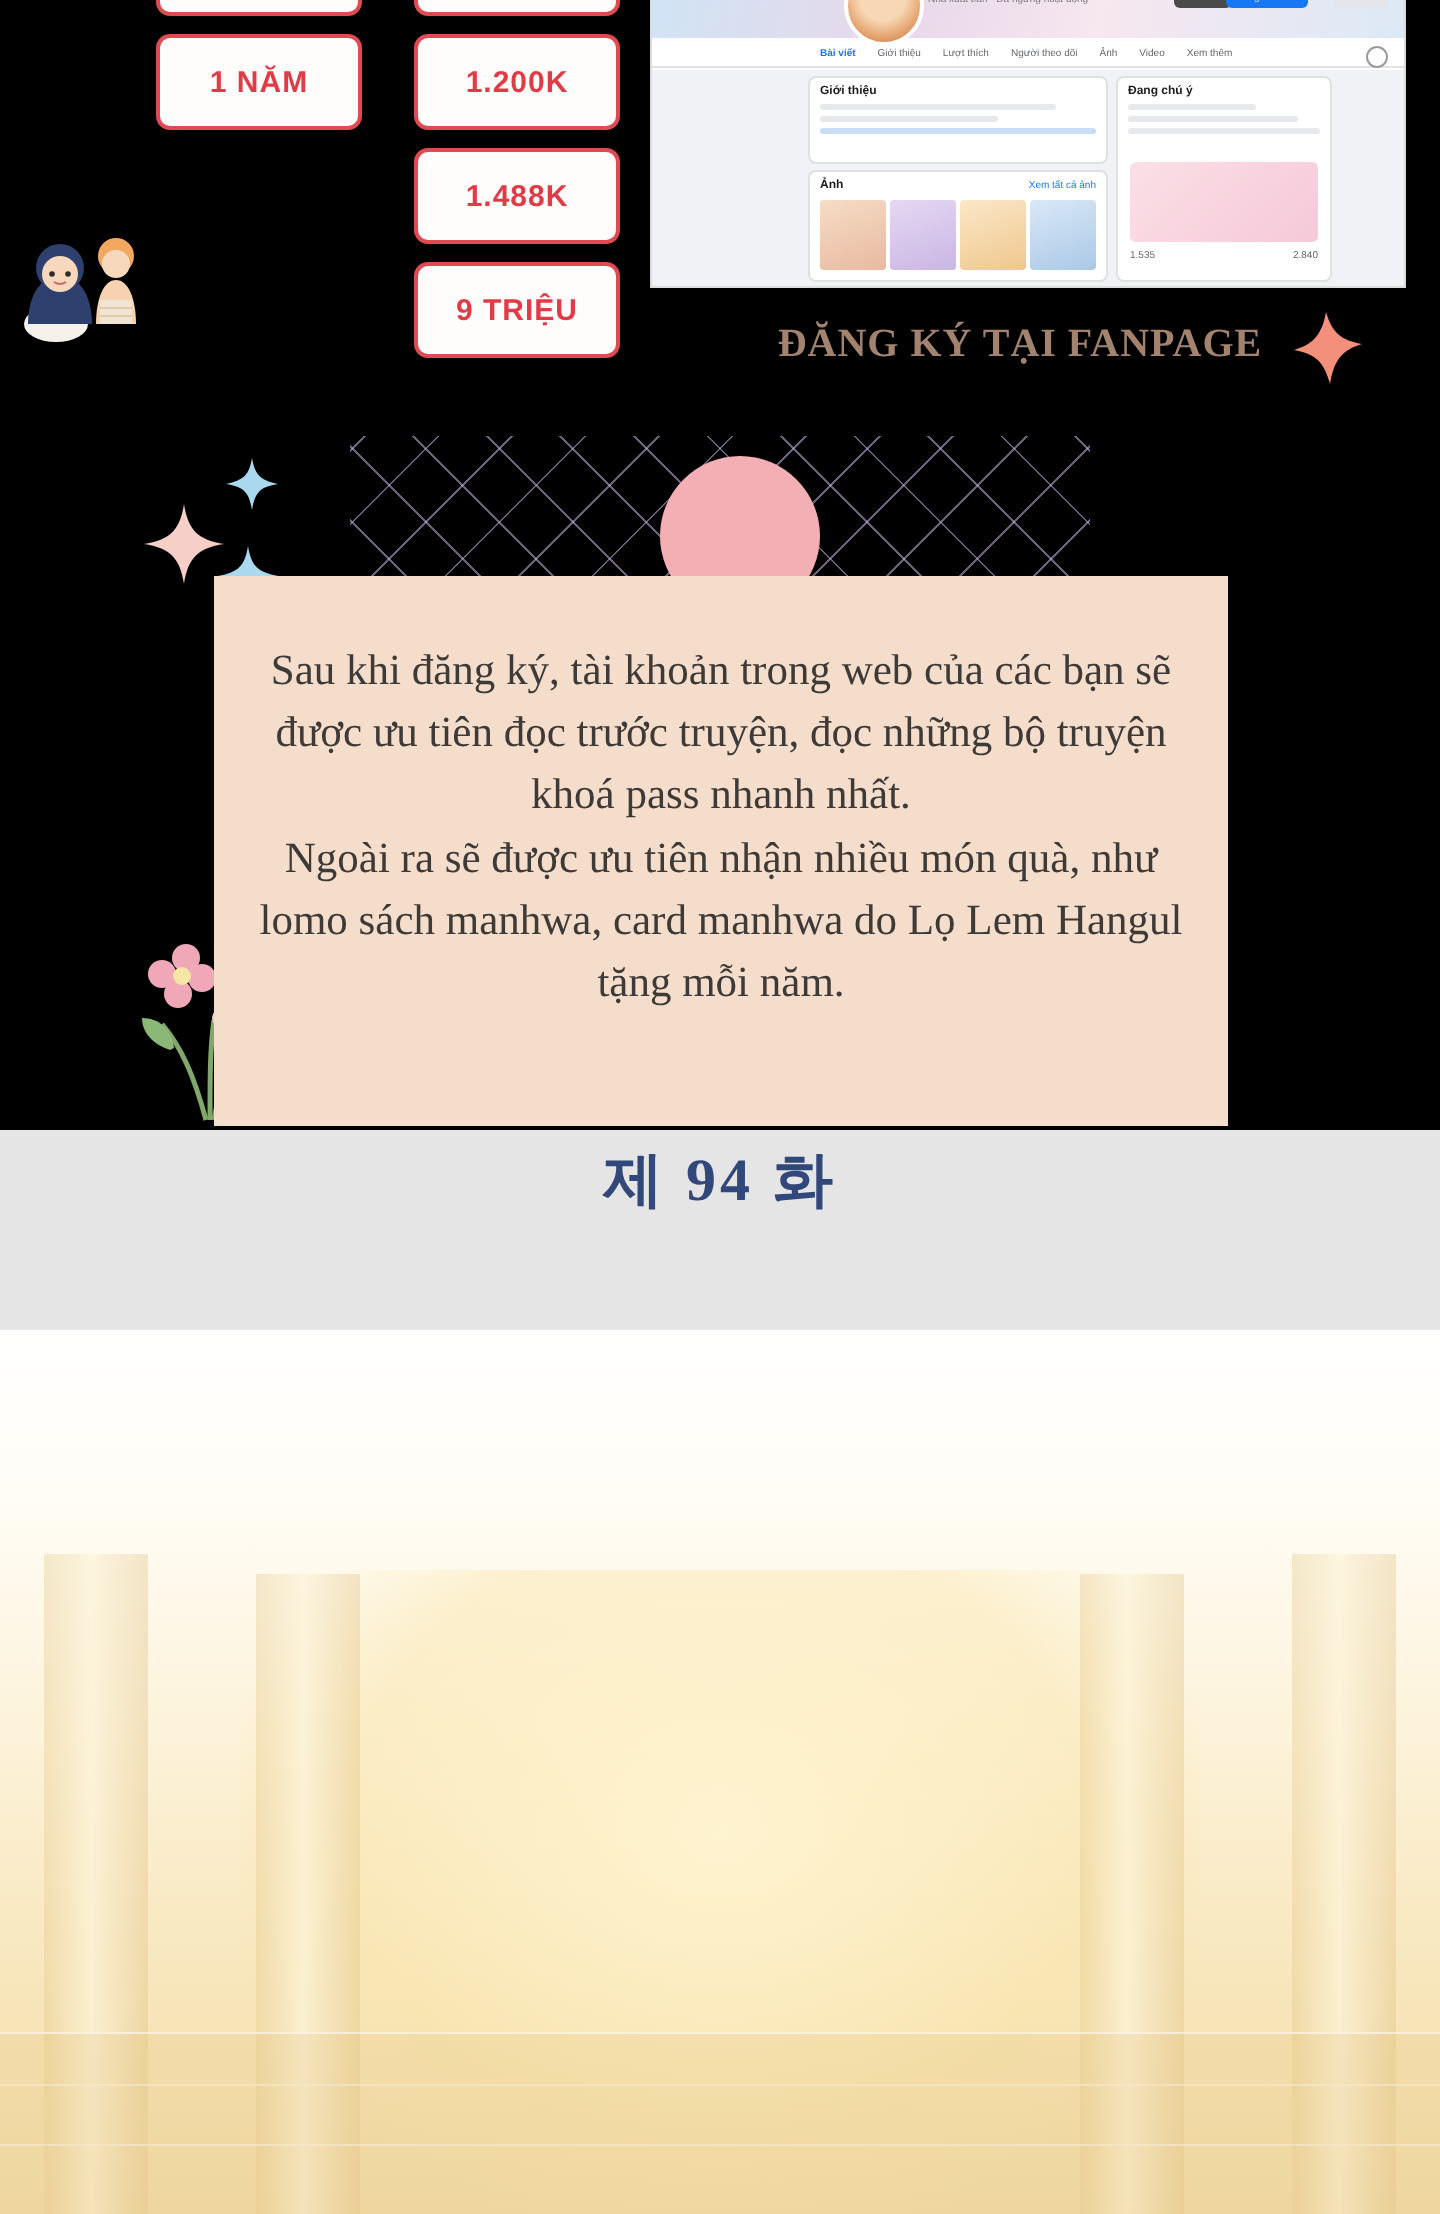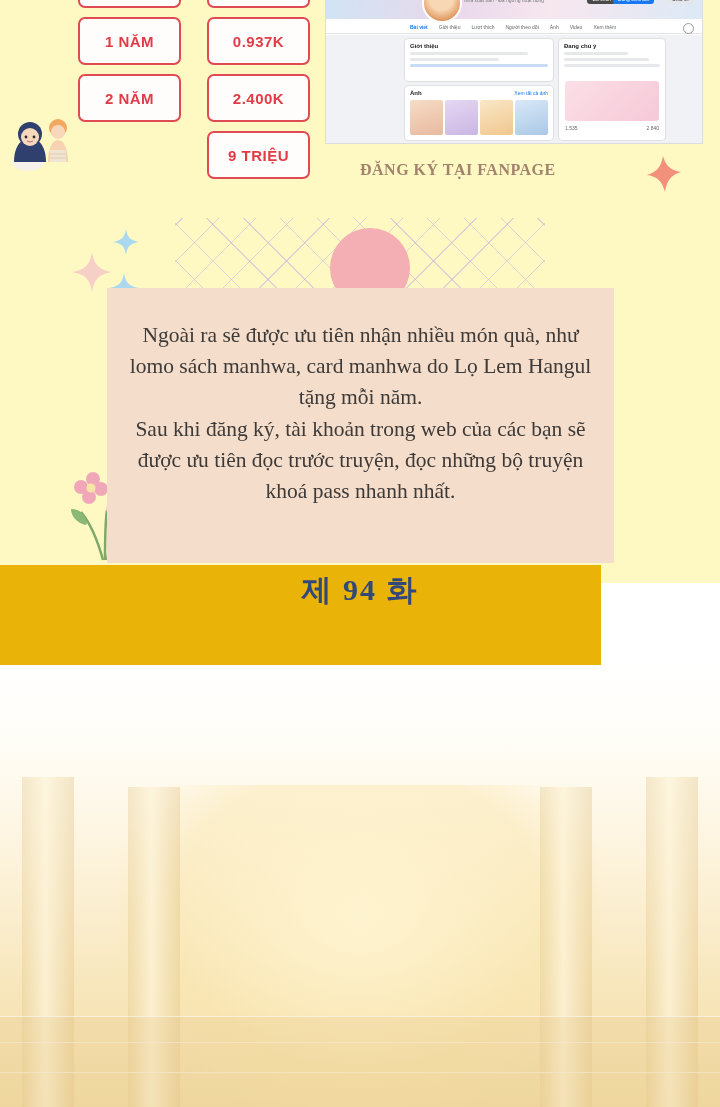--- a/index.html
+++ b/index.html
@@ -14,21 +14,21 @@
     overflow: hidden;
     font-family: "Liberation Serif", serif;
   }
 
   
   .promo-area {
     position: absolute;
     left: 0; top: 0;
     width: 720px;
     height: 583px;
-    background: #fef9c3;
+    background: #000000;
     overflow: hidden;
   }
 
   
   .price-col {
     position: absolute;
     width: 103px;
   }
   .price-cell {
     box-sizing: border-box;
@@ -197,23 +197,24 @@
     font-size: 5px;
     color: #65676b;
   }
 
   
   .fanpage-caption {
     position: absolute;
     left: 360px;
     top: 160px;
     width: 300px;
+    text-align: center;
     color: #a3836e;
     font-family: "Liberation Serif", serif;
-    font-size: 16px;
+    font-size: 20px;
     font-weight: bold;
     line-height: 1.25;
     letter-spacing: 0.5px;
   }
   .star-deco {
     position: absolute;
     left: 638px; top: 152px;
     width: 50px; height: 50px;
   }
 
@@ -256,22 +257,22 @@
   
   .spark { position: absolute; }
 
   
   .flowers { position: absolute; left: 55px; top: 455px; width: 100px; height: 110px; }
 
   
   .chapter-band {
     position: absolute;
     left: 0; top: 565px;
-    width: 601px; height: 100px;
-    background: #eab308;
+    width: 720px; height: 100px;
+    background: #e5e5e5;
   }
   .chapter-title {
     position: absolute;
     left: 0; top: 5px;
     width: 720px;
     text-align: center;
     font-family: "Liberation Serif", serif;
     font-size: 30px;
     font-weight: bold;
     color: #33487a;
@@ -308,27 +309,26 @@
   }
 </style>
 </head>
 <body>
 
 <div class="promo-area">
 
   <div class="price-col" id="col-duration">
     <div class="price-cell partial"></div>
     <div class="price-cell">1 NĂM</div>
-    <div class="price-cell">2 NĂM</div>
   </div>
 
   <div class="price-col" id="col-price">
     <div class="price-cell partial"></div>
-    <div class="price-cell">0.937K</div>
-    <div class="price-cell">2.400K</div>
+    <div class="price-cell">1.200K</div>
+    <div class="price-cell">1.488K</div>
     <div class="price-cell">9 TRIỆU</div>
   </div>
 
   <svg class="girl-sticker" viewBox="0 0 72 62">
     <ellipse cx="20" cy="52" rx="16" ry="9" fill="#f6f1ea"></ellipse>
     <path d="M6 52c0-14 6-24 16-24s16 10 16 24z" fill="#2f3f6e"></path>
     <circle cx="22" cy="24" r="12" fill="#2f3f6e"></circle>
     <circle cx="22" cy="27" r="9" fill="#f7d8bd"></circle>
     <circle cx="18" cy="27" r="1.4" fill="#2b2b2b"></circle>
     <circle cx="26" cy="27" r="1.4" fill="#2b2b2b"></circle>
@@ -437,22 +437,22 @@
     <g fill="#f3c7d3">
       <circle cx="56" cy="54" r="5"></circle>
         <circle cx="64" cy="48" r="5"></circle>
       <circle cx="70" cy="56" r="5"></circle>
         <circle cx="61" cy="61" r="5"></circle>
     </g>
     <circle cx="63" cy="55" r="3.4" fill="#f6e6a5"></circle>
   </svg>
 
   <div class="text-card">
+    <div>Sau khi đăng ký, tài khoản trong web của các bạn sẽ được ưu tiên đọc trước truyện, đọc những bộ truyện khoá pass nhanh nhất.</div>
     <div>Ngoài ra sẽ được ưu tiên nhận nhiều món quà, như lomo sách manhwa, card manhwa do Lọ Lem Hangul tặng mỗi năm.</div>
-    <div>Sau khi đăng ký, tài khoản trong web của các bạn sẽ được ưu tiên đọc trước truyện, đọc những bộ truyện khoá pass nhanh nhất.</div>
   </div>
 </div>
 
 <div class="chapter-band">
   <div class="chapter-title">제 94 화</div>
 </div>
 
 <div class="scene">
   <div class="scene-glow"></div>
   <div class="pillar" style="left:22px; height:330px;"></div>

